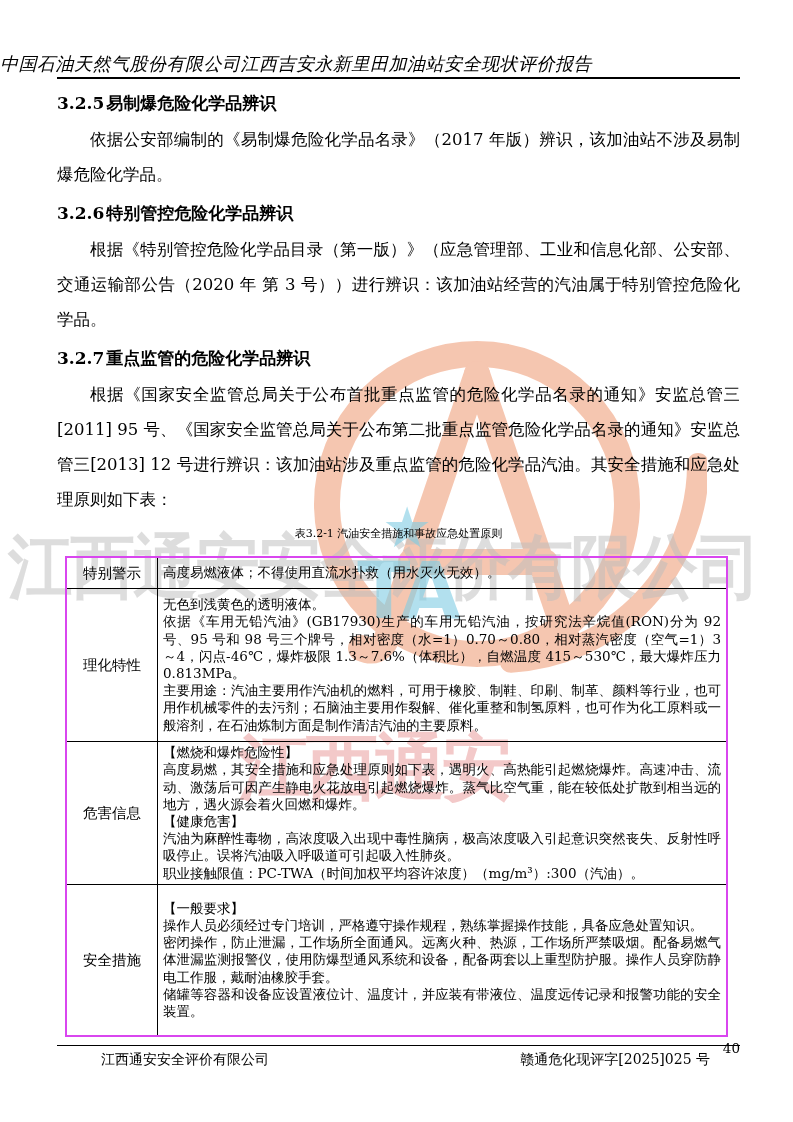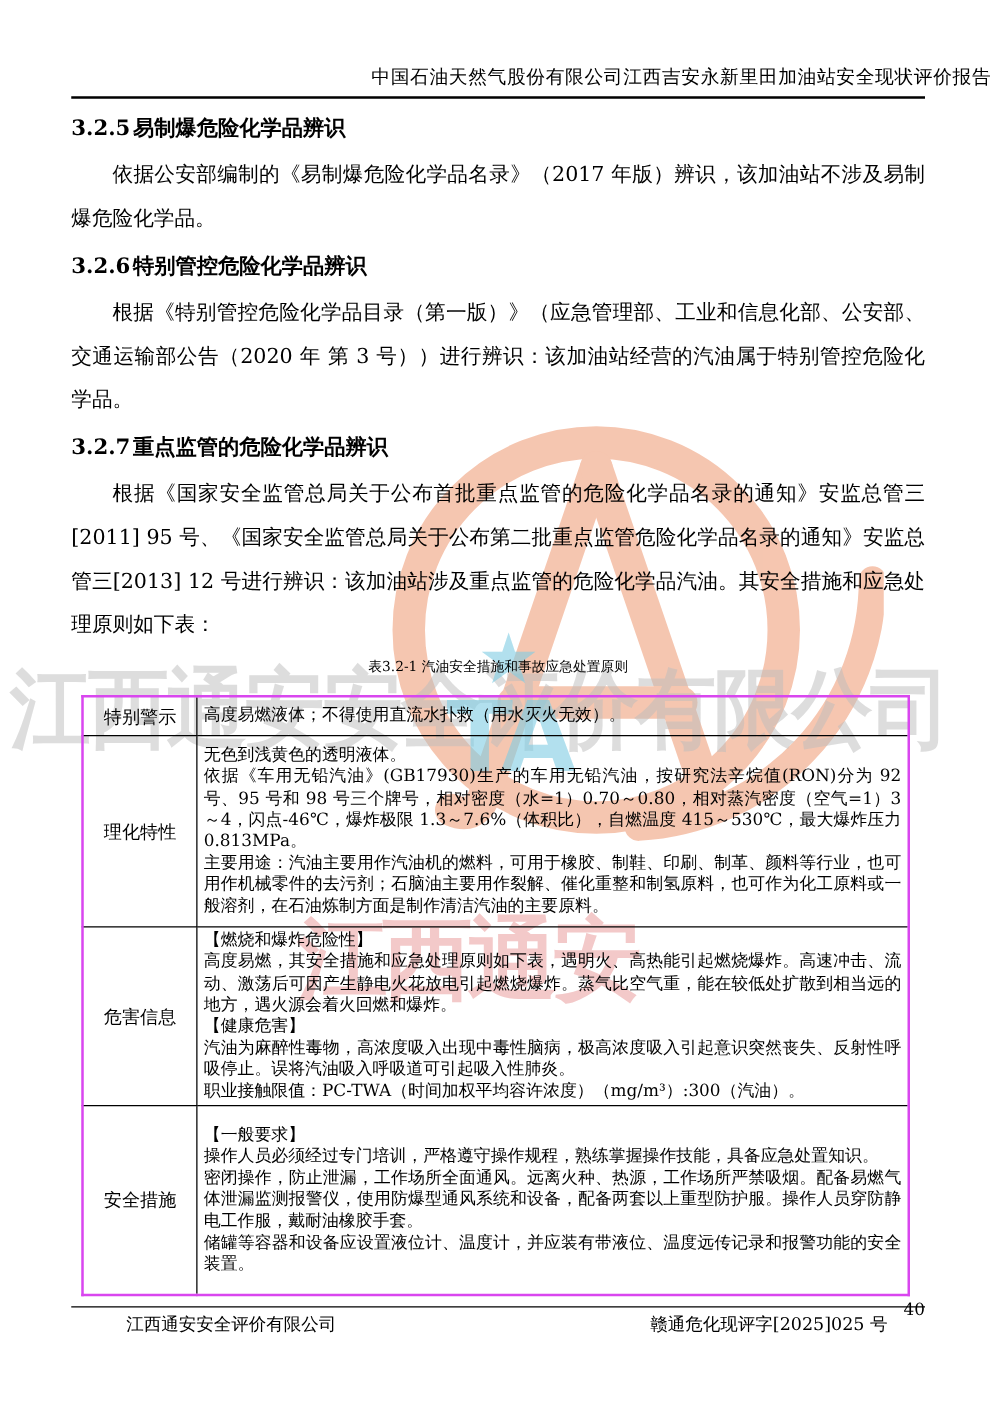--- a/index.html
+++ b/index.html
@@ -22,22 +22,22 @@
     color:#7fcde4;opacity:.6;font-family:"DejaVu Sans","Liberation Sans",sans-serif;line-height:1;}
   .wm-cyan .star{font-size:56px;display:block;}
   .wm-cyan .ta{font-size:78px;font-weight:bold;display:block;margin-top:-4px;letter-spacing:-4px;}
   .wm-red-text{
     position:absolute;left:238px;top:720px;white-space:nowrap;
     font-family:"DejaVu Sans","Liberation Sans",sans-serif;font-weight:bold;
     font-size:72px;color:#e37f7f;opacity:.42;letter-spacing:-4px;
   }
 
   
-  .doc-header{position:absolute;top:52px;left:0;width:100%;text-align:right;
-    font-size:15px;letter-spacing:.5px;}
+  .doc-header{position:absolute;top:52px;left:0;width:100%;text-align:left;
+    font-size:18px;letter-spacing:.5px;font-style:italic;}
   .header-rule{position:absolute;top:77px;left:57px;width:683px;height:0;
     border-top:2px solid #000;}
   .footer-rule{position:absolute;top:1045px;left:57px;width:683px;height:0;
     border-top:1.5px solid #000;}
   .footer-row{position:absolute;top:1051px;left:57px;width:683px;font-size:14px;}
   .footer-left{position:absolute;left:44px;top:0;}
   .footer-right{position:absolute;right:30px;top:0;text-align:center;}
 
   
   .main{position:absolute;top:88px;left:57px;width:683px;}

